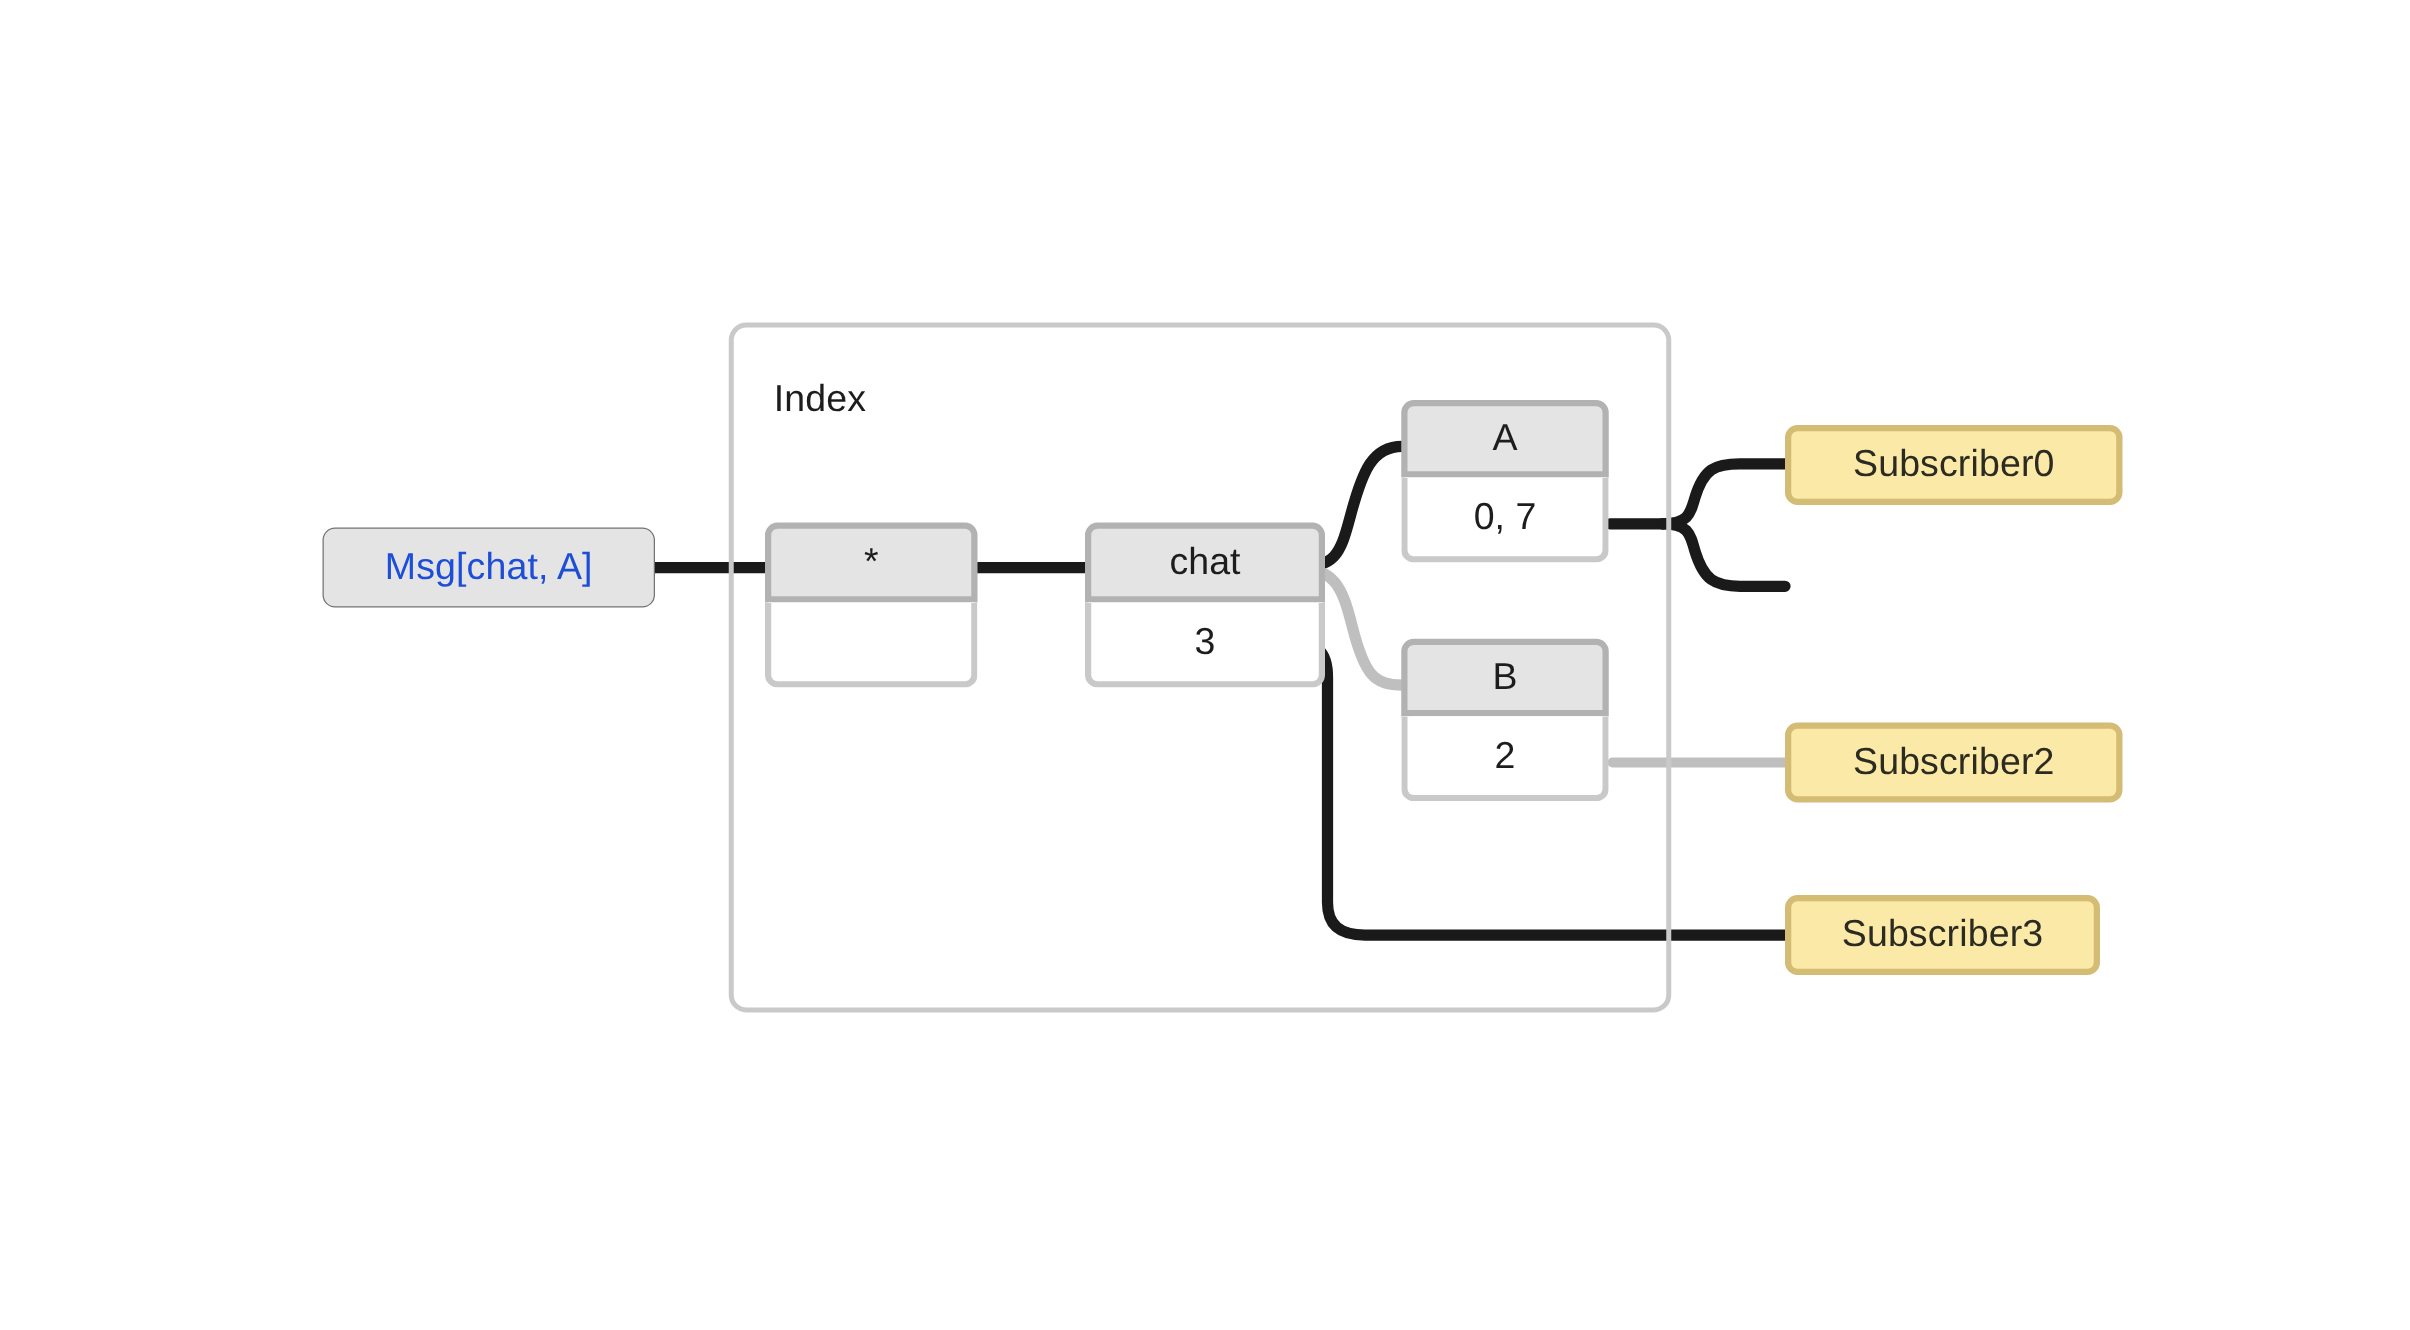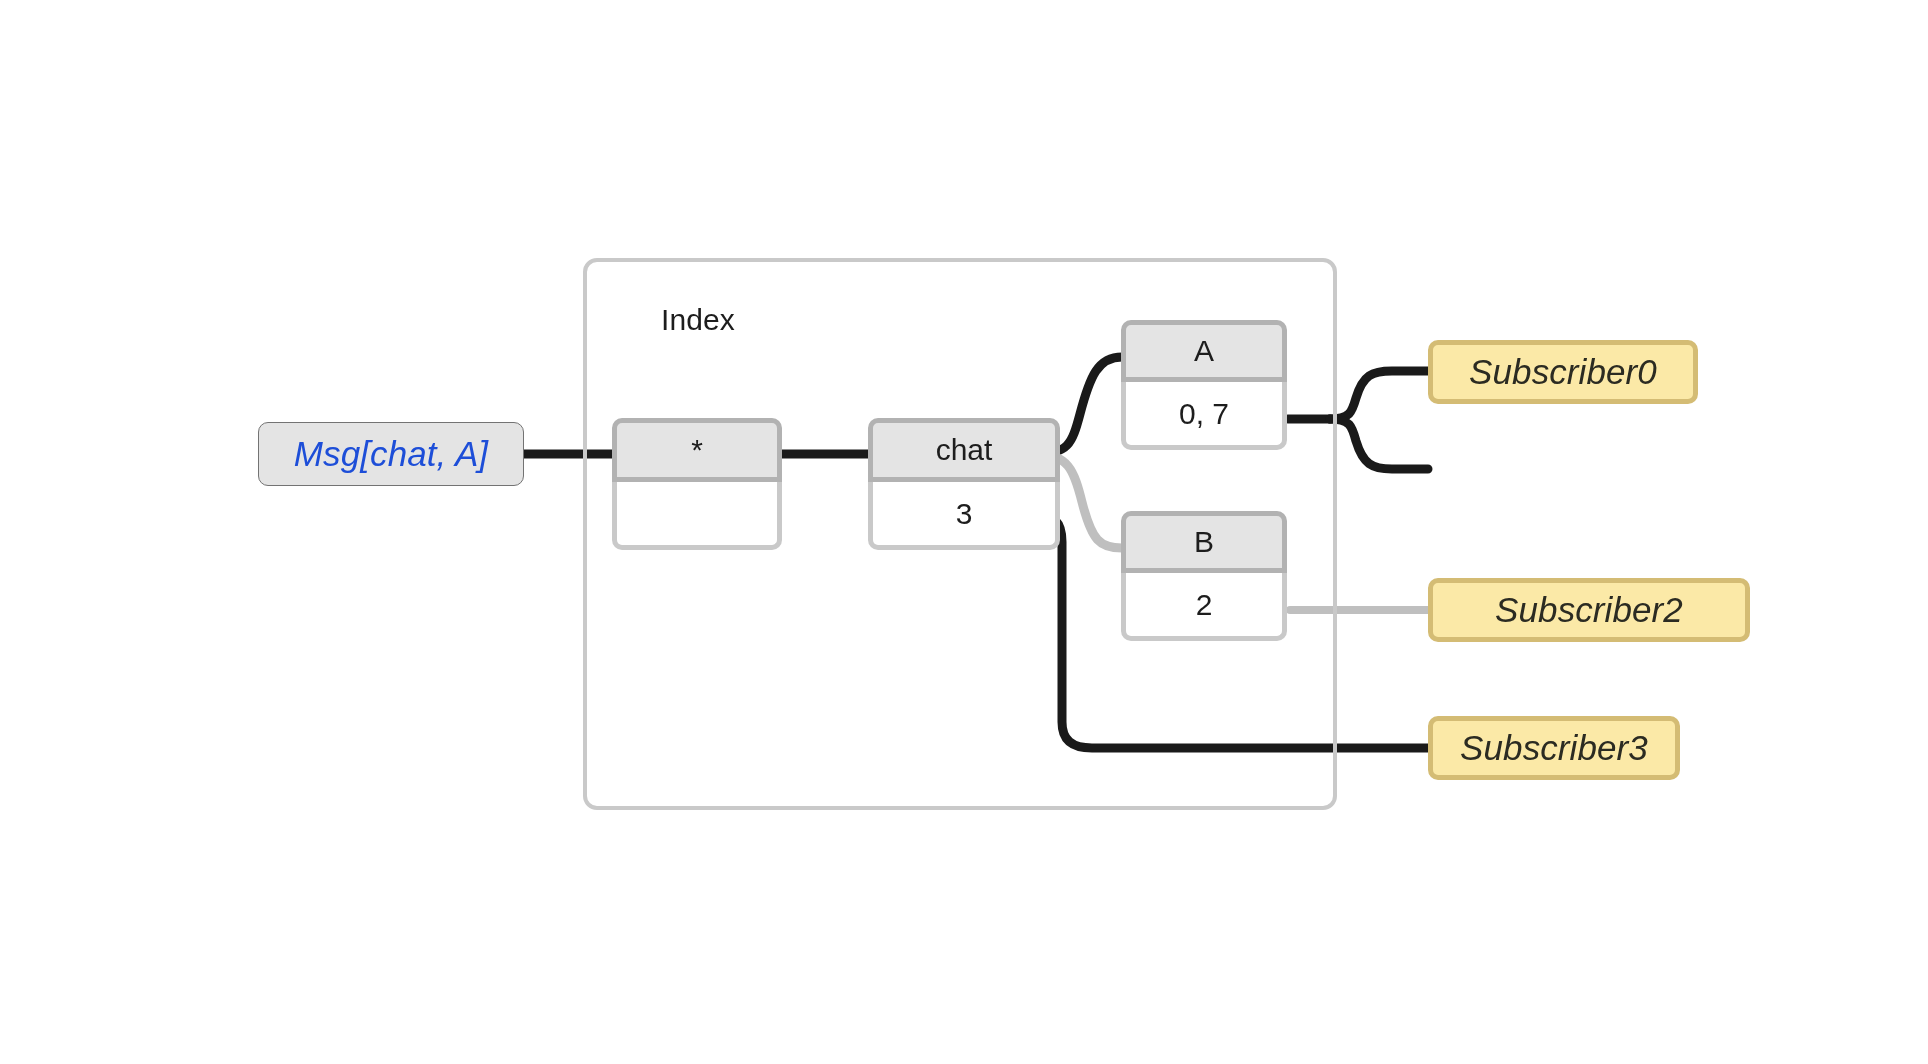--- a/index.html
+++ b/index.html
@@ -45,24 +45,23 @@
   }
 
   
   .plain-node {
     position: absolute;
     box-sizing: border-box;
     display: flex;
     align-items: center;
     justify-content: center;
     border-radius: 10px;
-    font-size: 35px;
+    font-size: 30px;
     white-space: nowrap;
     letter-spacing: 0.1px;
-    font-style: italic;
   }
   .node-grey {
     background: #e4e4e4;
     border: 1px solid #737373;
     color: #1d4ed8;
   }
   .node-yellow {
     background: #fbe9a7;
     border: 5px solid #d4bc74;
     color: #2b2b22;
@@ -121,21 +120,21 @@
     <path d="M 1036 515 C 1054 515 1062 521 1062 542 L 1062 722 C 1062 740 1072 748 1092 748 L 1428 748" fill="none" stroke="#1a1a1a" stroke-width="9" stroke-linecap="round"></path>
 
     <path d="M 1288 419 L 1330 419" fill="none" stroke="#1a1a1a" stroke-width="9" stroke-linecap="round"></path>
     <path d="M 1330 419 C 1350 419 1352 412 1356 398 C 1363 375 1372 371 1392 371 L 1428 371" fill="none" stroke="#1a1a1a" stroke-width="9" stroke-linecap="round"></path>
     <path d="M 1330 419 C 1350 419 1352 426 1356 441 C 1363 464 1372 469 1392 469 L 1428 469" fill="none" stroke="#1a1a1a" stroke-width="9" stroke-linecap="round"></path>
 
     <path d="M 1290 610 L 1428 610" fill="none" stroke="#bfbfbf" stroke-width="8" stroke-linecap="round"></path>
   </svg>
 
   <div class="subgraph" style="left:583px; top:258px; width:754px; height:552px;"></div>
-  <div class="subgraph-label" style="left:619px; top:303px;margin-left:42px;">Index</div>
+  <div class="subgraph-label" style="left:619px; top:303px;">Index</div>
 
   <div class="plain-node node-grey" style="left:258px; top:422px; width:266px; height:64px;">Msg[chat, A]</div>
 
   <div class="record-node" style="left:612px; top:418px; width:170px; height:132px;">
     <div class="record-head" style="height:64px;">*</div>
     <div class="record-body"></div>
   </div>
 
   <div class="record-node" style="left:868px; top:418px; width:192px; height:132px;">
     <div class="record-head" style="height:64px;">chat</div>
@@ -148,17 +147,17 @@
   </div>
 
   <div class="record-node" style="left:1121px; top:511px; width:166px; height:130px;">
     <div class="record-head" style="height:62px;">B</div>
     <div class="record-body">2</div>
   </div>
 
   <div class="plain-node node-yellow" style="left:1428px; top:340px; width:270px; height:64px;">Subscriber0</div>
 
 
-  <div class="plain-node node-yellow" style="left:1428px; top:578px; width:322px; height:64px;">Subscriber2</div>
+  <div class="plain-node node-yellow" style="left:1428px; top:578px; width:270px; height:64px;">Subscriber2</div>
 
   <div class="plain-node node-yellow" style="left:1428px; top:716px; width:252px; height:64px;">Subscriber3</div>
 
 </div>
 
 </body></html>

